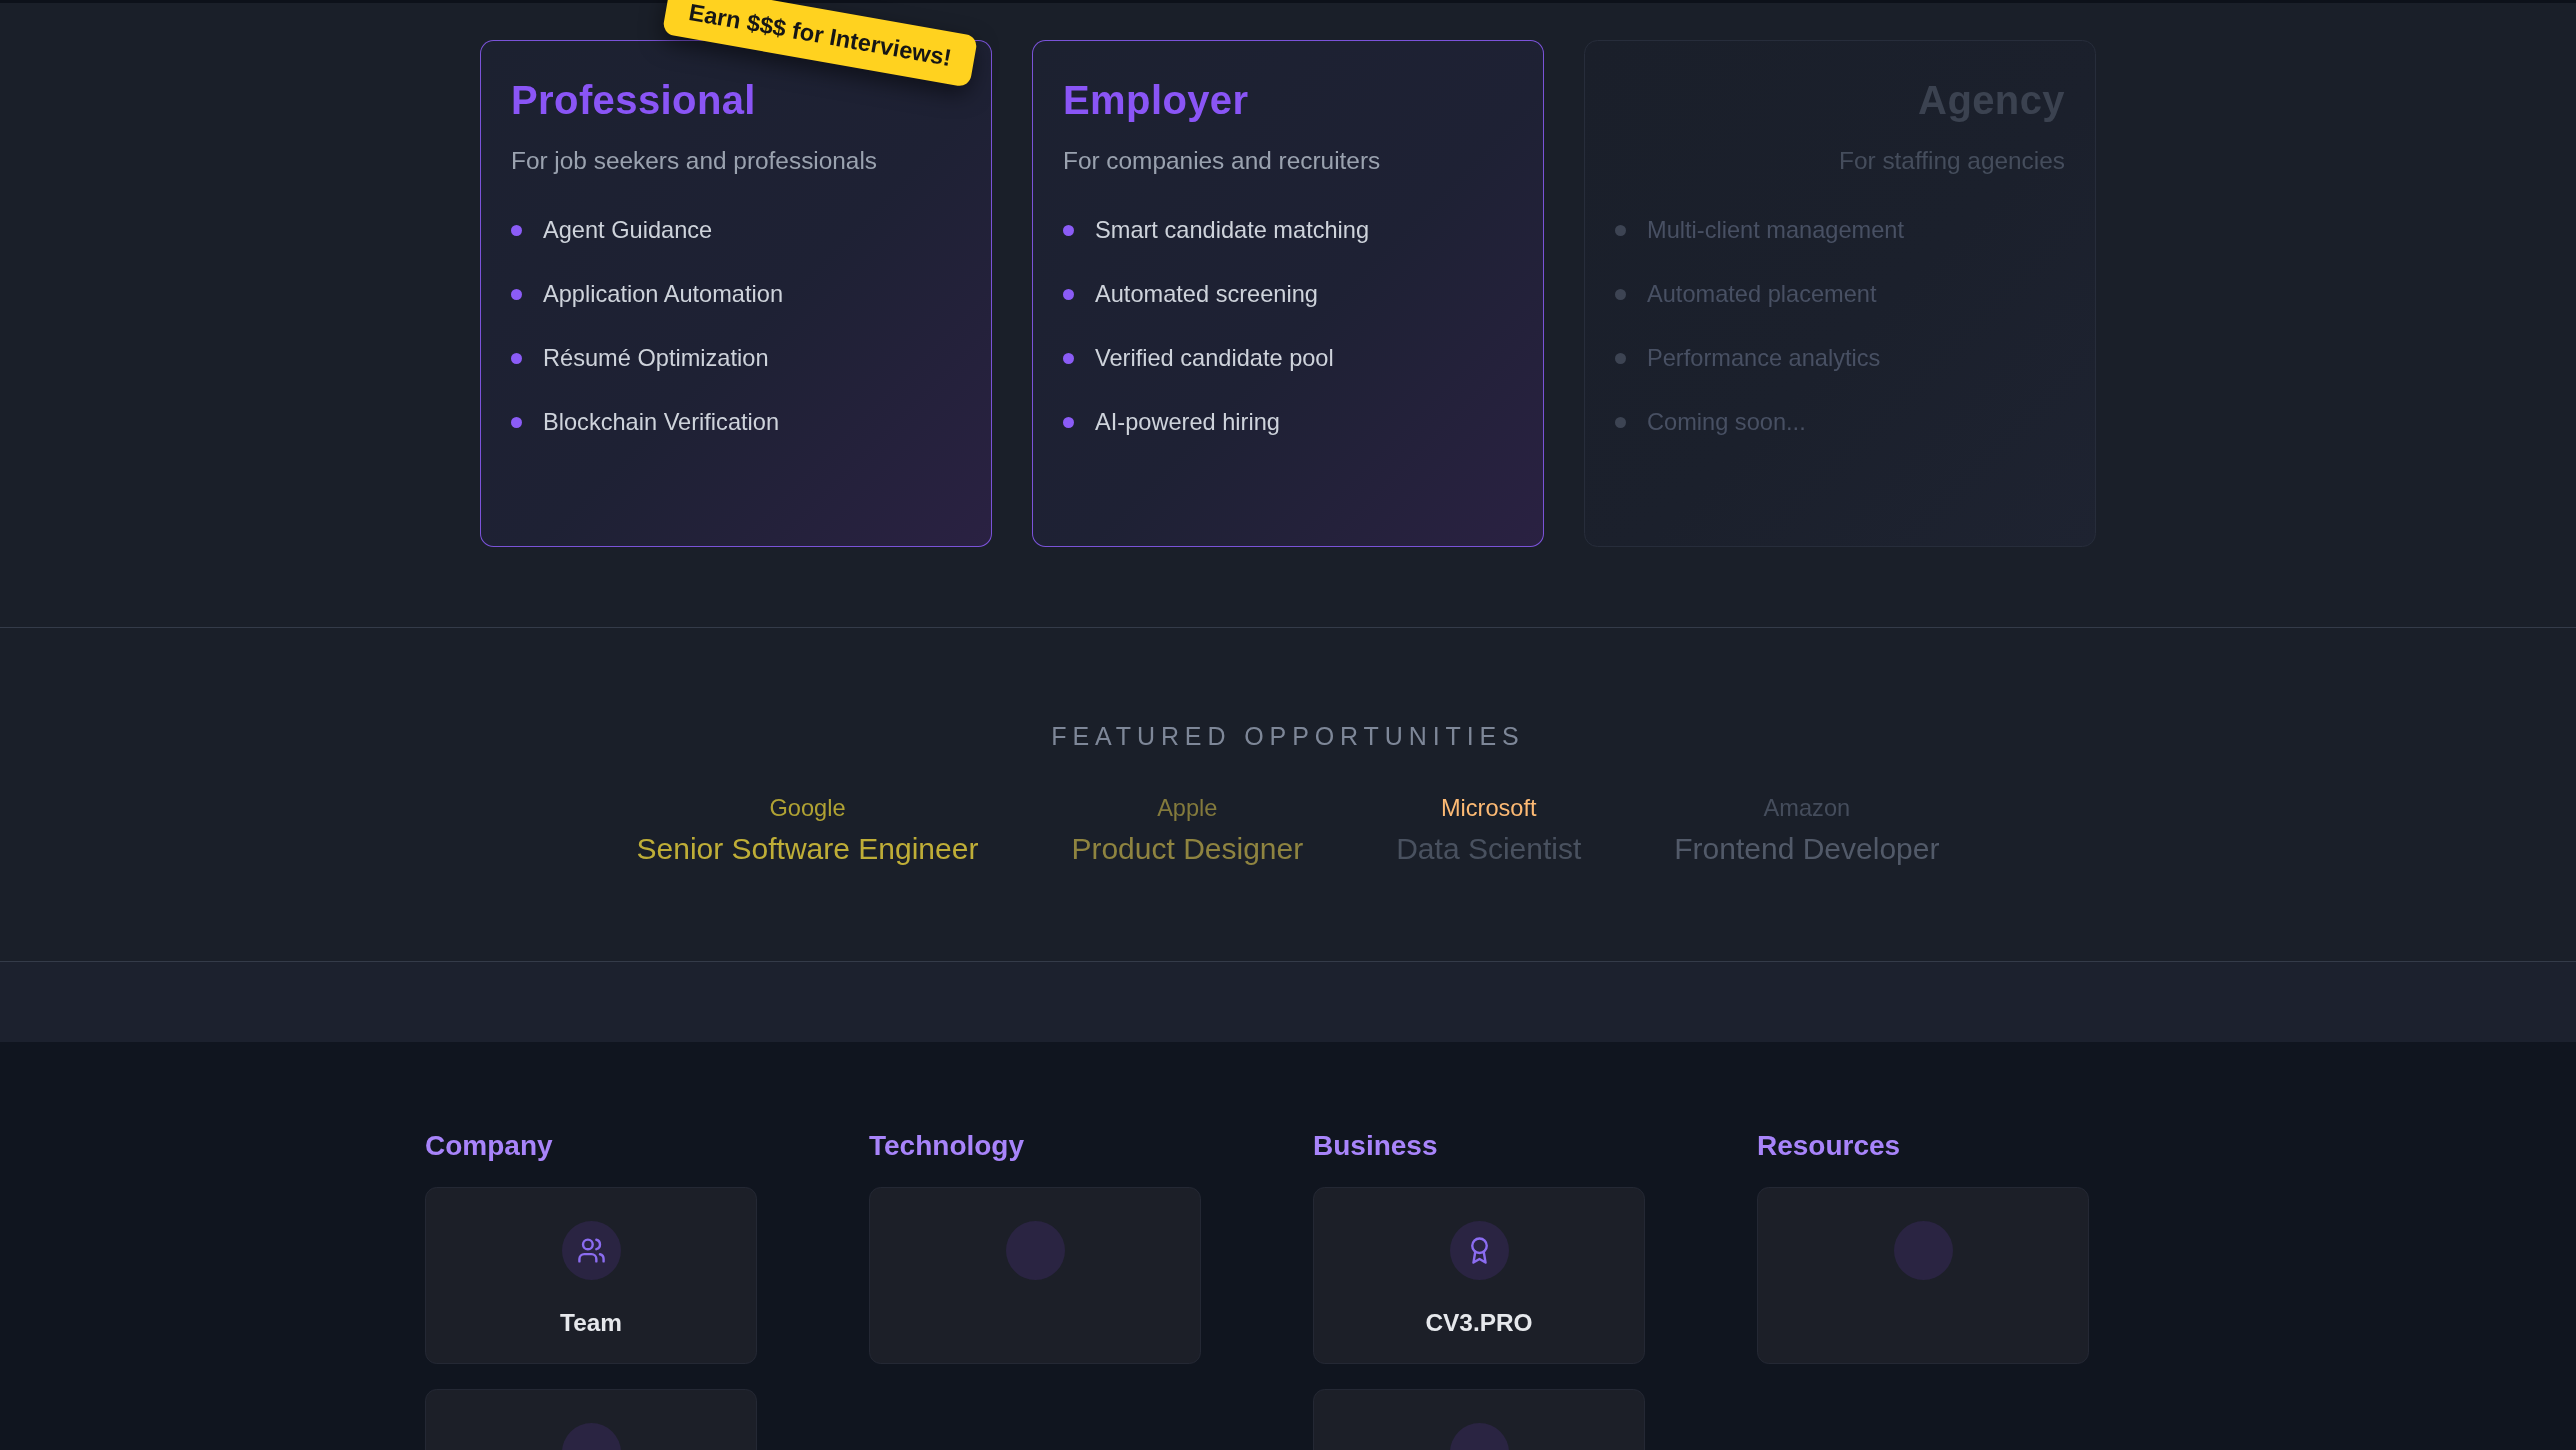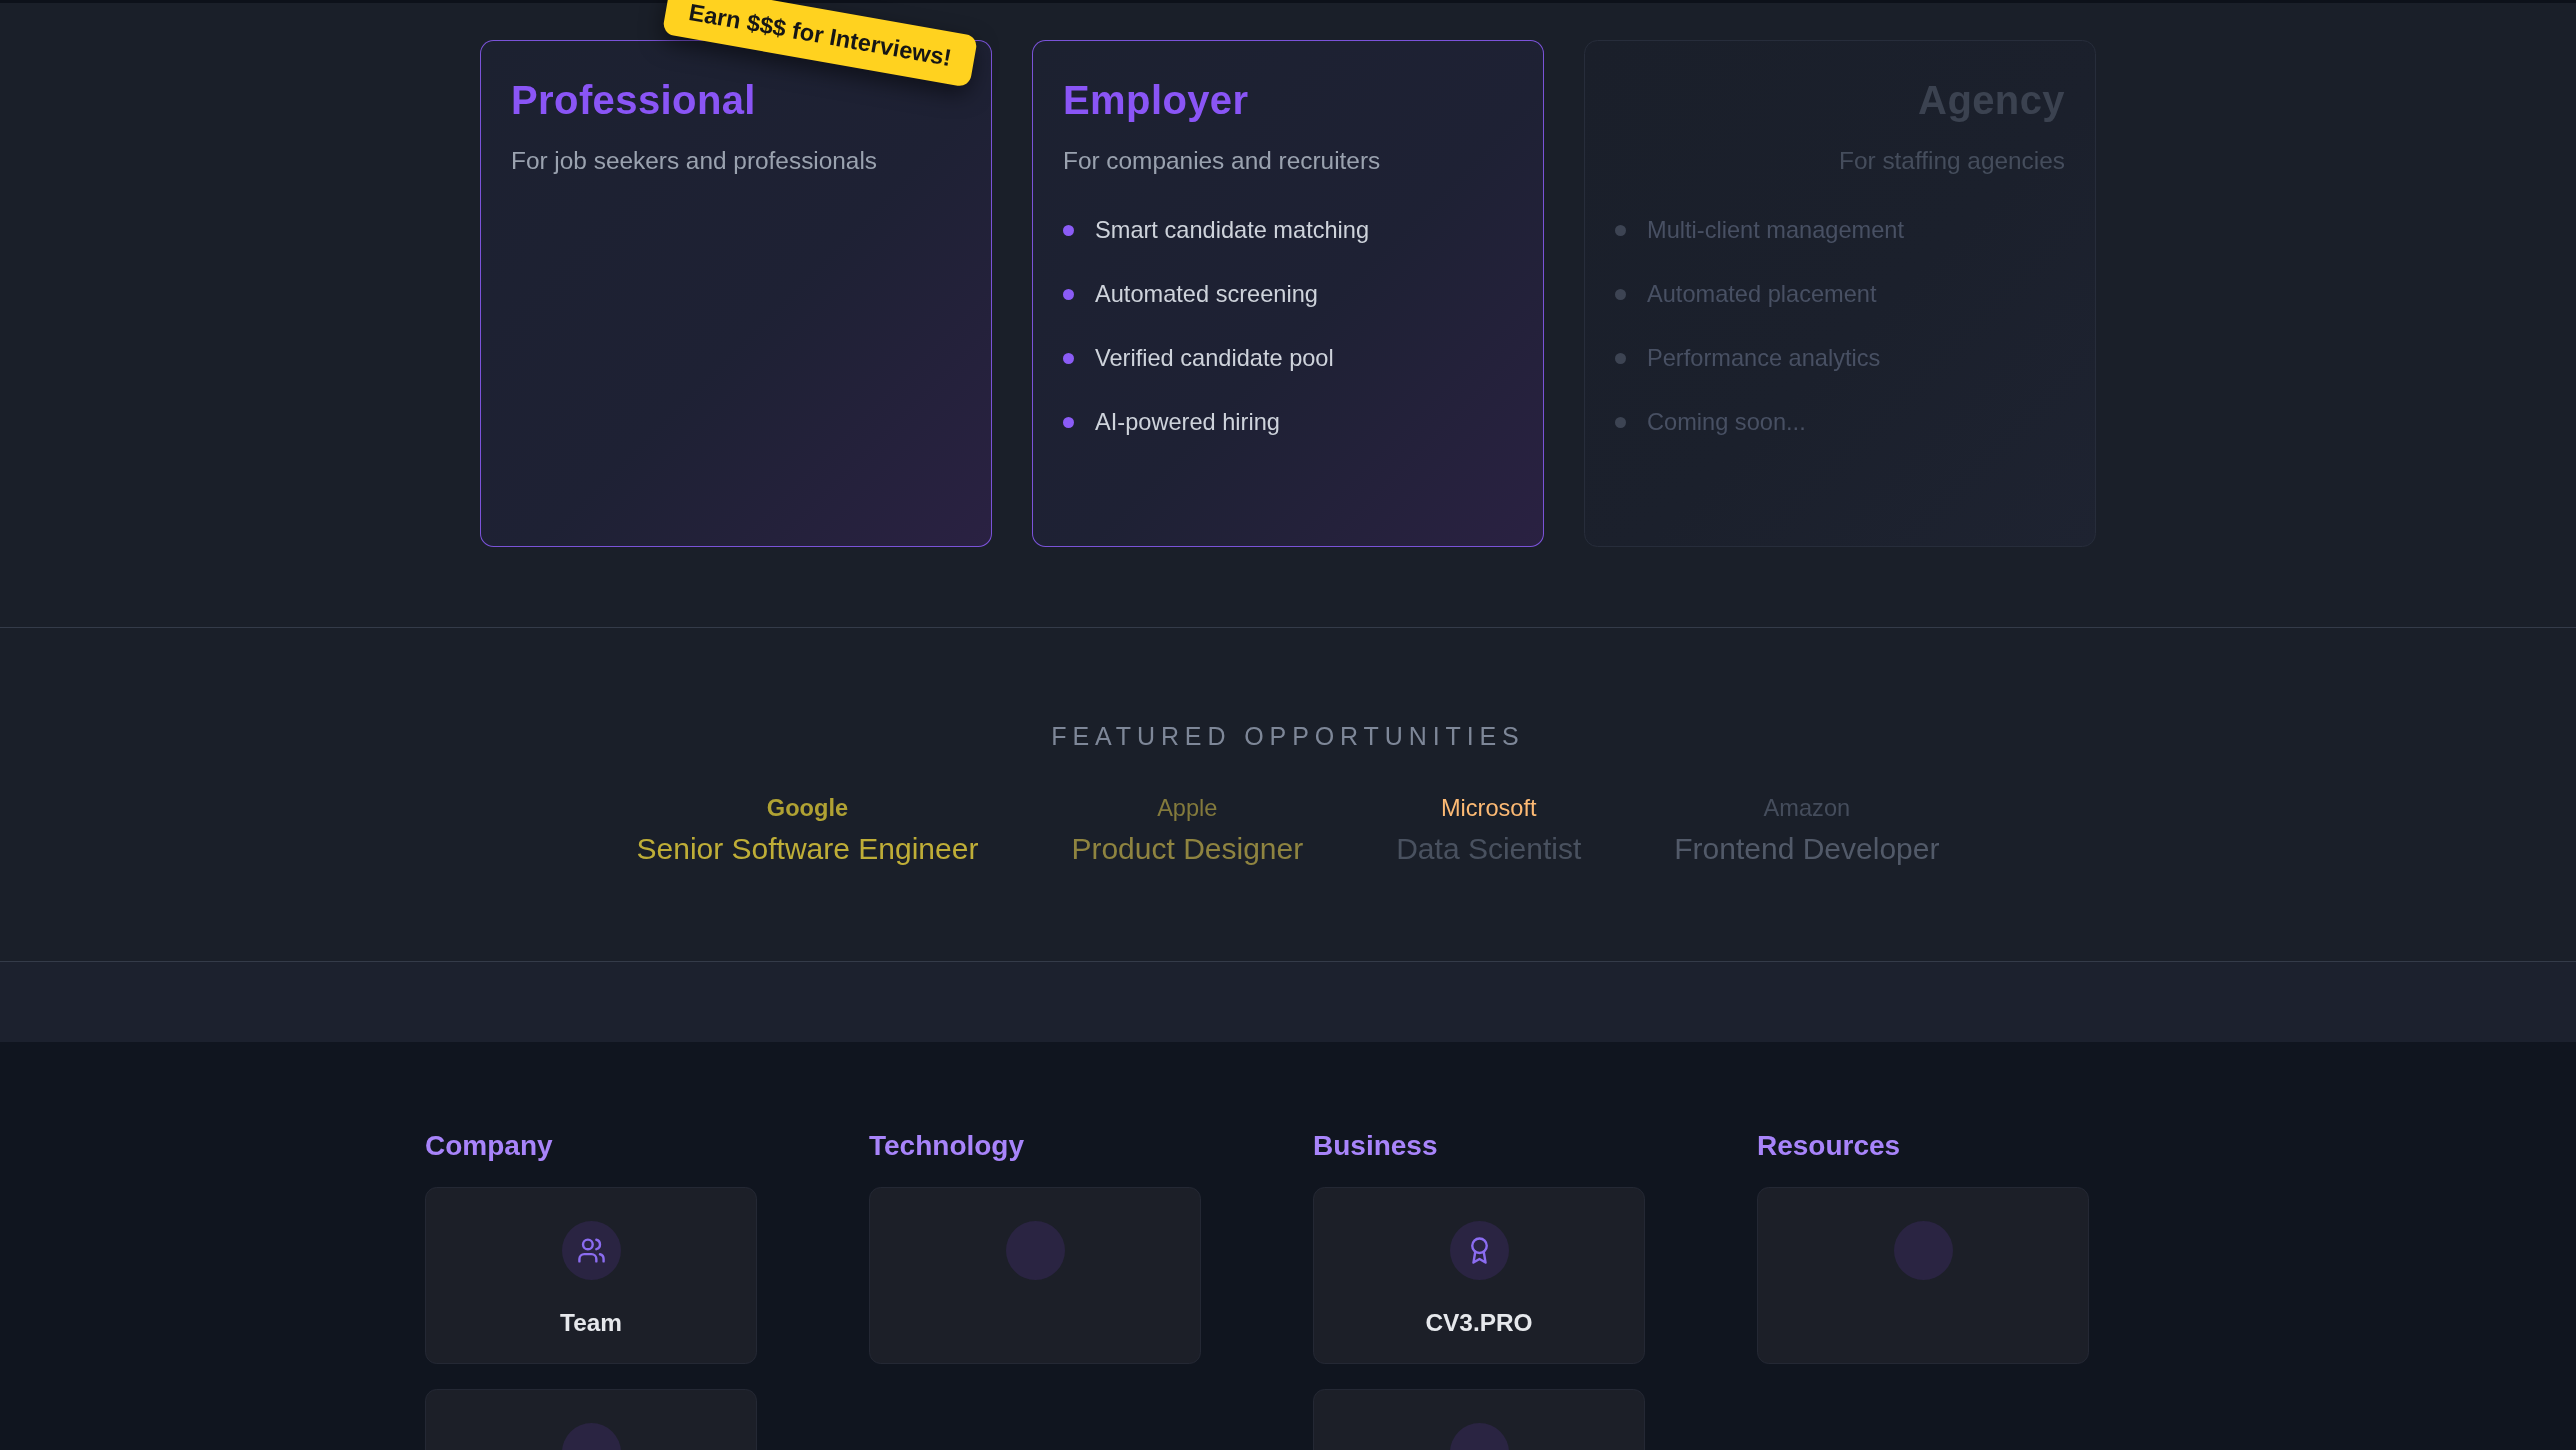--- a/index.html
+++ b/index.html
@@ -182,20 +182,38 @@
 <div class="page">
   <div class="top-edge"></div>
 
   <section class="plans-section">
     <div class="plans-row">
 
       <div class="plan-card">
         <div class="promo-badge">Earn $$$ for Interviews!</div>
         <h3 class="plan-title">Professional</h3>
         <p class="plan-subtitle">For job seekers and professionals</p>
+        <ul class="plan-features">
+          <li>
+              <span class="dot"></span>
+              <span>Agent Guidance</span>
+            </li>
+          <li>
+              <span class="dot"></span>
+              <span>Application Automation</span>
+            </li>
+          <li>
+              <span class="dot"></span>
+              <span>Résumé Optimization</span>
+            </li>
+          <li>
+              <span class="dot"></span>
+              <span>Blockchain Verification</span>
+            </li>
+        </ul>
       </div>
 
       <div class="plan-card">
         <h3 class="plan-title">Employer</h3>
         <p class="plan-subtitle">For companies and recruiters</p>
         <ul class="plan-features">
           <li>
               <span class="dot"></span>
               <span>Smart candidate matching</span>
             </li>
@@ -237,21 +255,21 @@
         </ul>
       </div>
 
     </div>
   </section>
 
   <section class="featured-section">
     <h2 class="featured-heading">FEATURED OPPORTUNITIES</h2>
     <div class="jobs-row">
       <div class="job-item">
-        <div class="job-company" style="color: rgb(176, 162, 51); font-weight: bold;">Google</div>
+        <div class="job-company" style="color: rgb(176, 162, 51);">Google</div>
         <div class="job-role" style="color: rgb(191, 174, 55);">Senior Software Engineer</div>
       </div>
       <div class="job-item">
         <div class="job-company" style="color: rgb(131, 122, 60);">Apple</div>
         <div class="job-role" style="color: rgb(143, 132, 64);">Product Designer</div>
       </div>
       <div class="job-item">
         <div class="job-company" style="color: #fdba74;">Microsoft</div>
         <div class="job-role" style="color: rgb(73, 81, 95);">Data Scientist</div>
       </div>

